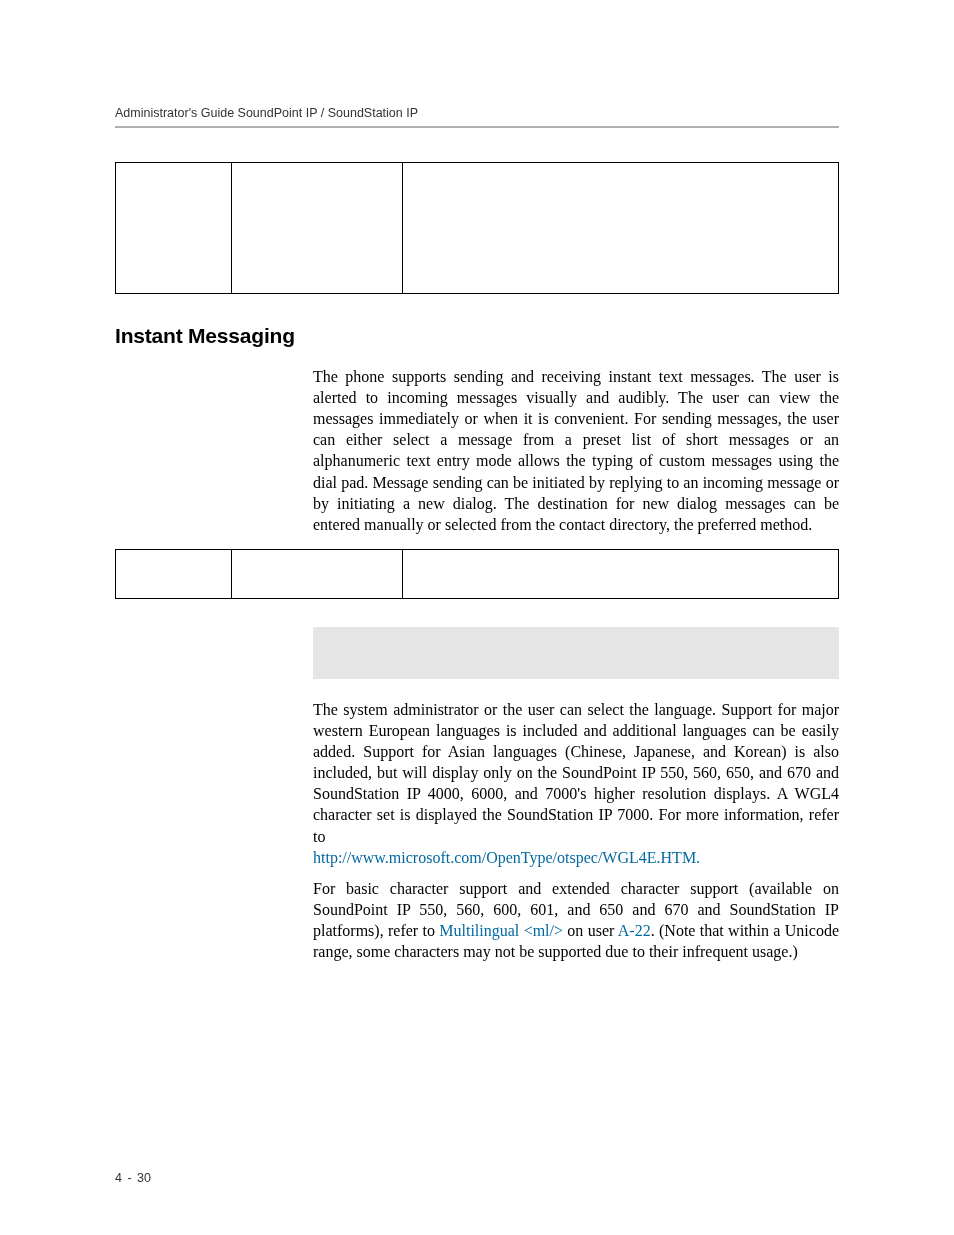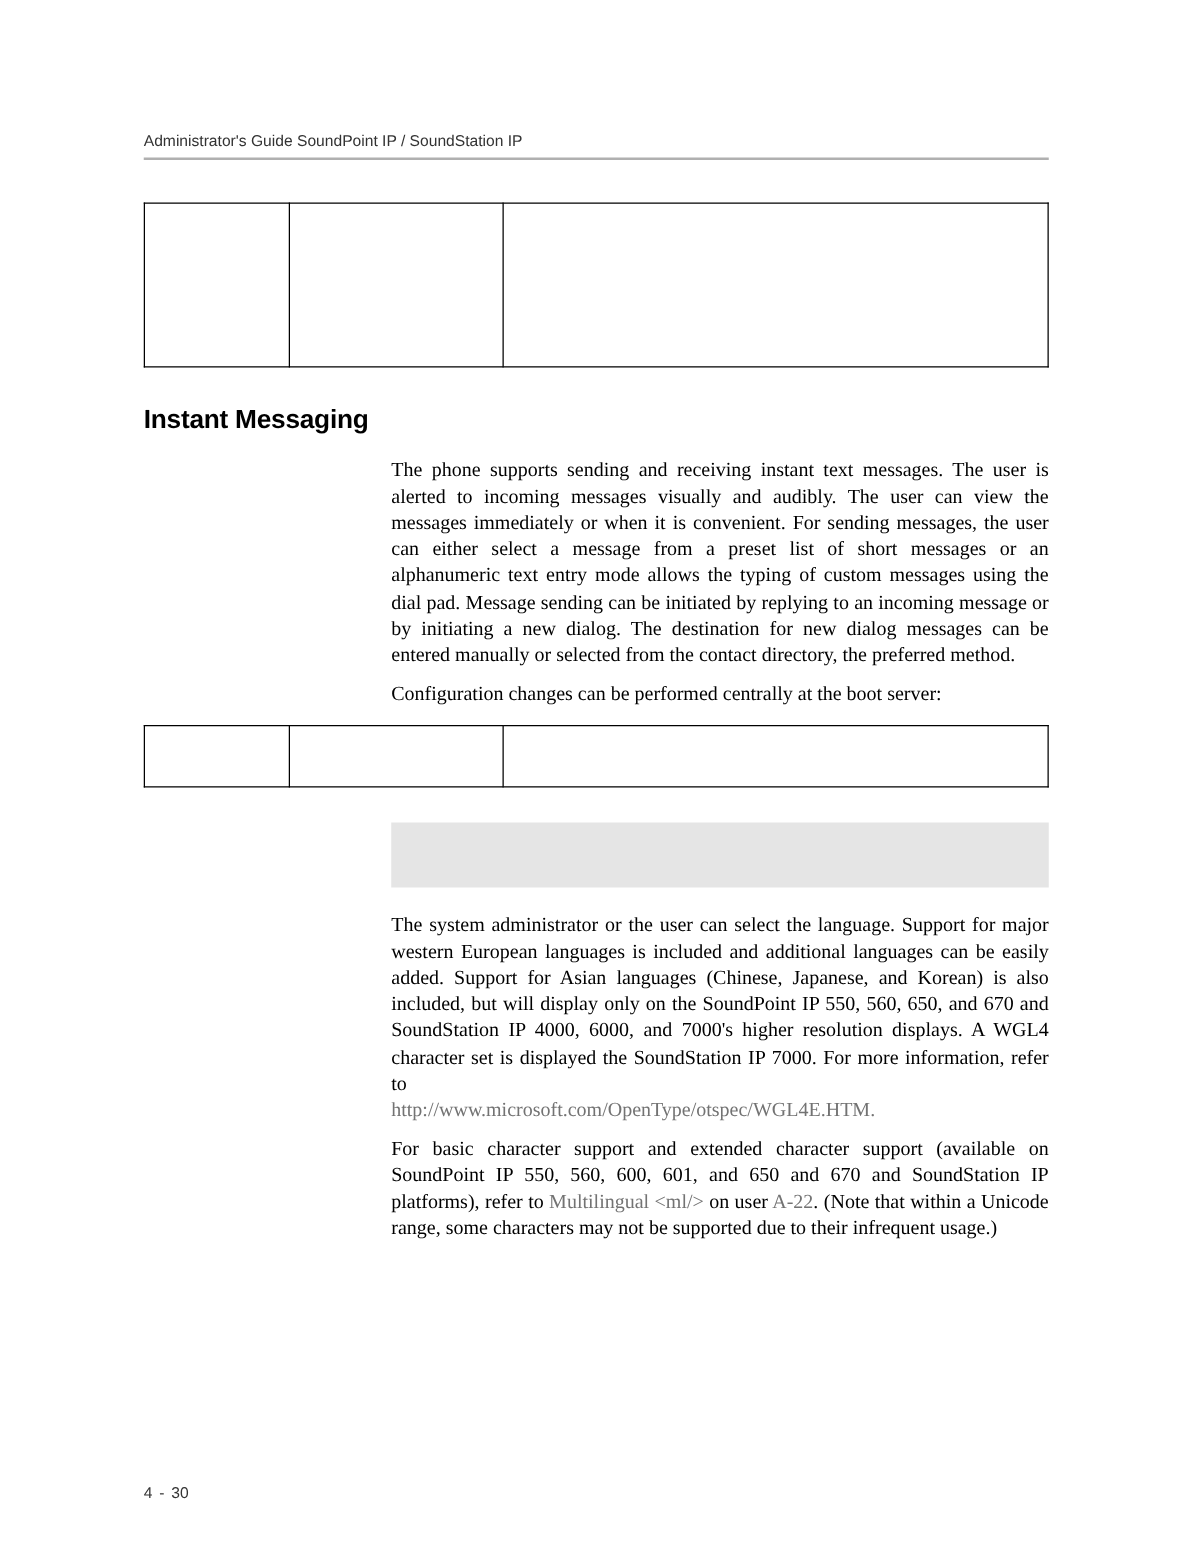--- a/index.html
+++ b/index.html
@@ -59,26 +59,26 @@
   }
   .h2-mui {
     font-size: 22px;
   }
   .grey-callout {
     background: #e5e5e5;
     height: 52px;
     margin: 0 0 20px 0;
   }
   .link {
-    color: #737373;
+    color: #0369a1;
   }
   .page-num {
     position: absolute;
     left: 115px;
-    bottom: 46px;
+    bottom: 62px;
     font-family: "Futura", "Trebuchet MS", Arial, sans-serif;
     font-size: 12.5px;
     color: #333;
   }
   .page-num .dash {
     padding: 0 2px;
   }
 </style>
 </head>
 <body>
@@ -96,21 +96,20 @@
       <td style="width:170px;"></td>
       <td></td>
     </tr>
   </tbody>
     </table>
 
   <h2 class="h2-title h2-im">Instant Messaging</h2>
 
   <div class="body-indent">
     <p class="body-p">The phone supports sending and receiving instant text messages. The user is alerted to incoming messages visually and audibly. The user can view the messages immediately or when it is convenient. For sending messages, the user can either select a message from a preset list of short messages or an alphanumeric text entry mode allows the typing of custom messages using the dial pad. Message sending can be initiated by replying to an incoming message or by initiating a new dialog. The destination for new dialog messages can be entered manually or selected from the contact directory, the preferred method.</p>
-    <p class="body-p">Configuration changes can be performed centrally at the boot server:</p>
   </div>
 
   <table class="config-table" style="margin-top:14px;margin-bottom:28px;">
     <tbody>
         <tr>
       <td style="width:115px;height:48px;"></td>
       <td style="width:170px;"></td>
       <td></td>
     </tr>
   </tbody>

